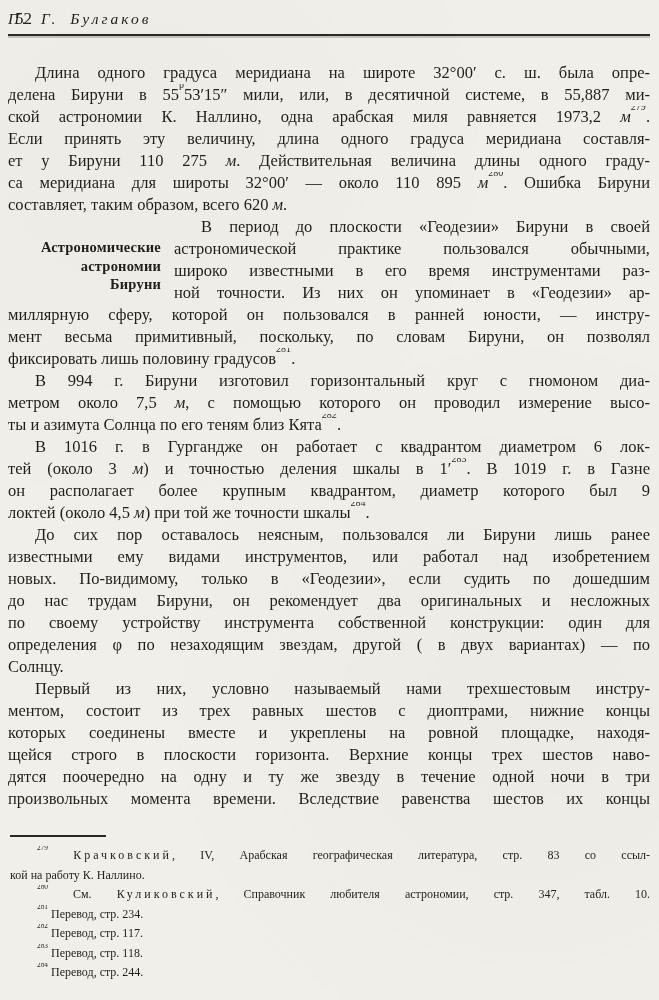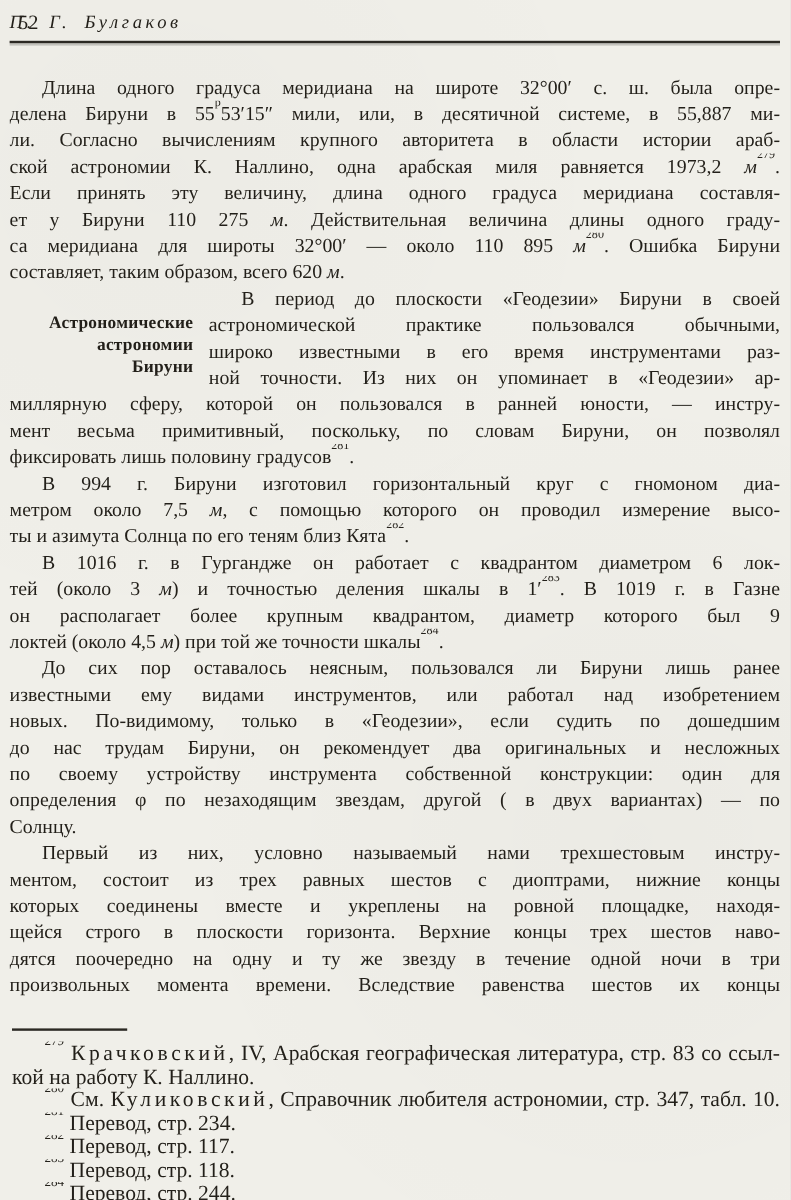--- a/index.html
+++ b/index.html
@@ -40,21 +40,21 @@
   .line.ll { text-align-last: left; }
   
   .note-float { float: left; width: 166px; height: 88px; }
   .mnote {
     margin: 22px 0 0 13px; width: 140px;
     font-weight: bold; font-size: 14.5px; line-height: 18.5px;
     text-align: right; letter-spacing: 0.2px;
   }
   
   .fnrule { margin: 25px 0 0 2px; width: 96px; height: 2px; background: #2b2923; }
-  .fns { margin-top: 9px; padding-left: 2px; font-size: 18px; line-height: 19.5px; }
+  .fns { margin-top: 9px; padding-left: 2px; font-size: 12px; line-height: 19.5px; }
   .fns .line { height: 19.5px; }
   .fns .line.fi { text-indent: 27px; }
   sup { font-size: 61%; line-height: 0; position: relative; top: -0.5em; letter-spacing: 0; }
   em { font-style: italic; }
   .sp { letter-spacing: 3px; }
 </style>
 </head>
 <body>
 
 <div class="page">
@@ -62,21 +62,20 @@
   <div class="hdr">
     <span class="pagenum">52</span>
     <span class="rtitle">П. Г. Булгаков</span>
   </div>
   <div class="hrule"></div>
 
   <main class="btext" id="body-text">
       <div class="para">
         <div class="line fi">Длина одного градуса меридиана на широте 32°00′ с. ш. была опре-</div>
         <div class="line">делена Бируни в 55<sup>р</sup>53′15″ мили, или, в десятичной системе, в 55,887 ми-</div>
-        <div class="line">ли. Согласно вычислениям крупного авторитета в области истории араб-</div>
         <div class="line">ской астрономии К. Наллино, одна арабская миля равняется 1973,2 <em>м</em><sup>279</sup>.</div>
         <div class="line">Если принять эту величину, длина одного градуса меридиана составля-</div>
         <div class="line">ет у Бируни 110 275 <em>м</em>. Действительная величина длины одного граду-</div>
         <div class="line">са меридиана для широты 32°00′ — около 110 895 <em>м</em><sup>280</sup>. Ошибка Бируни</div>
         <div class="line ll">составляет, таким образом, всего 620 <em>м</em>.</div>
       </div>
       <div class="para">
         <div class="note-float">
           <div class="mnote">
             <div>Астрономические</div>

